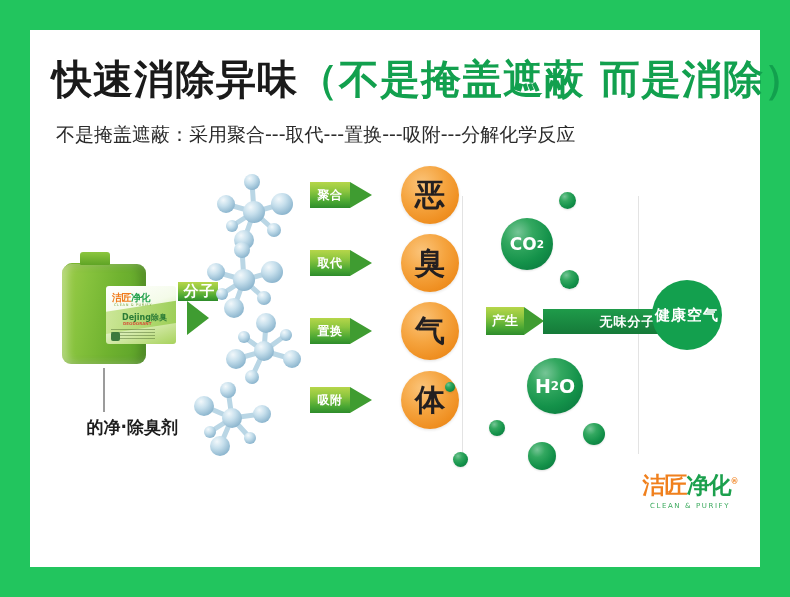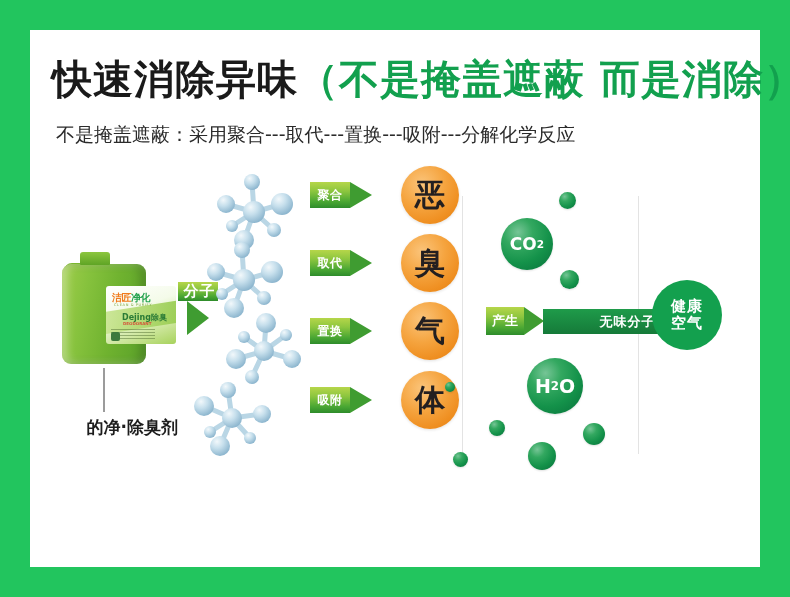--- a/index.html
+++ b/index.html
@@ -118,21 +118,21 @@
   .gsph.s7{left:415px;top:352px;width:10px;height:10px;}
 
   
   .wwfz{position:absolute;left:513px;top:279px;width:107px;height:25px;
         background:linear-gradient(180deg,#1f9b4a,#157a39);
         display:flex;align-items:center;justify-content:center;
         color:#ffffff;font-size:13px;font-weight:bold;letter-spacing:1px;padding-left:31px;}
 
   
   .aircircle{position:absolute;left:622px;top:250px;width:70px;height:70px;border-radius:50%;
-        background:#13a04e;display:flex;flex-direction:column;align-items:center;
+        background:#13a04e;display:flex;flex-direction:row;align-items:center;
         justify-content:center;line-height:1.12;}
   .aircircle span{color:#ffffff;font-size:15px;font-weight:bold;letter-spacing:1px;}
 
   
   .logo{position:absolute;left:600px;top:440px;width:120px;text-align:center;}
   .logo-main{font-size:23px;font-weight:bold;letter-spacing:-1px;white-space:nowrap;}
   .logo-main .o{color:#f0801d;}
   .logo-main .g{color:#1ba04d;}
   .logo-r{font-size:8px;color:#f0801d;vertical-align:super;}
   .logo-en{font-size:7px;color:#3aa95c;letter-spacing:1.6px;margin-top:1px;}
@@ -308,15 +308,19 @@
   <div class="gsph s3"></div>
   <div class="gsph s4"></div>
   <div class="gsph s5"></div>
   <div class="gsph s6"></div>
 
   <div class="aircircle">
     <span>健康</span>
     <span>空气</span>
   </div>
 
+  <div class="logo">
+    <div class="logo-main"><span class="o">洁匠</span><span class="g">净化</span><span class="logo-r">®</span></div>
+    <div class="logo-en">CLEAN &amp; PURIFY</div>
+  </div>
 
 </div>
 </div>
 
 </body></html>

